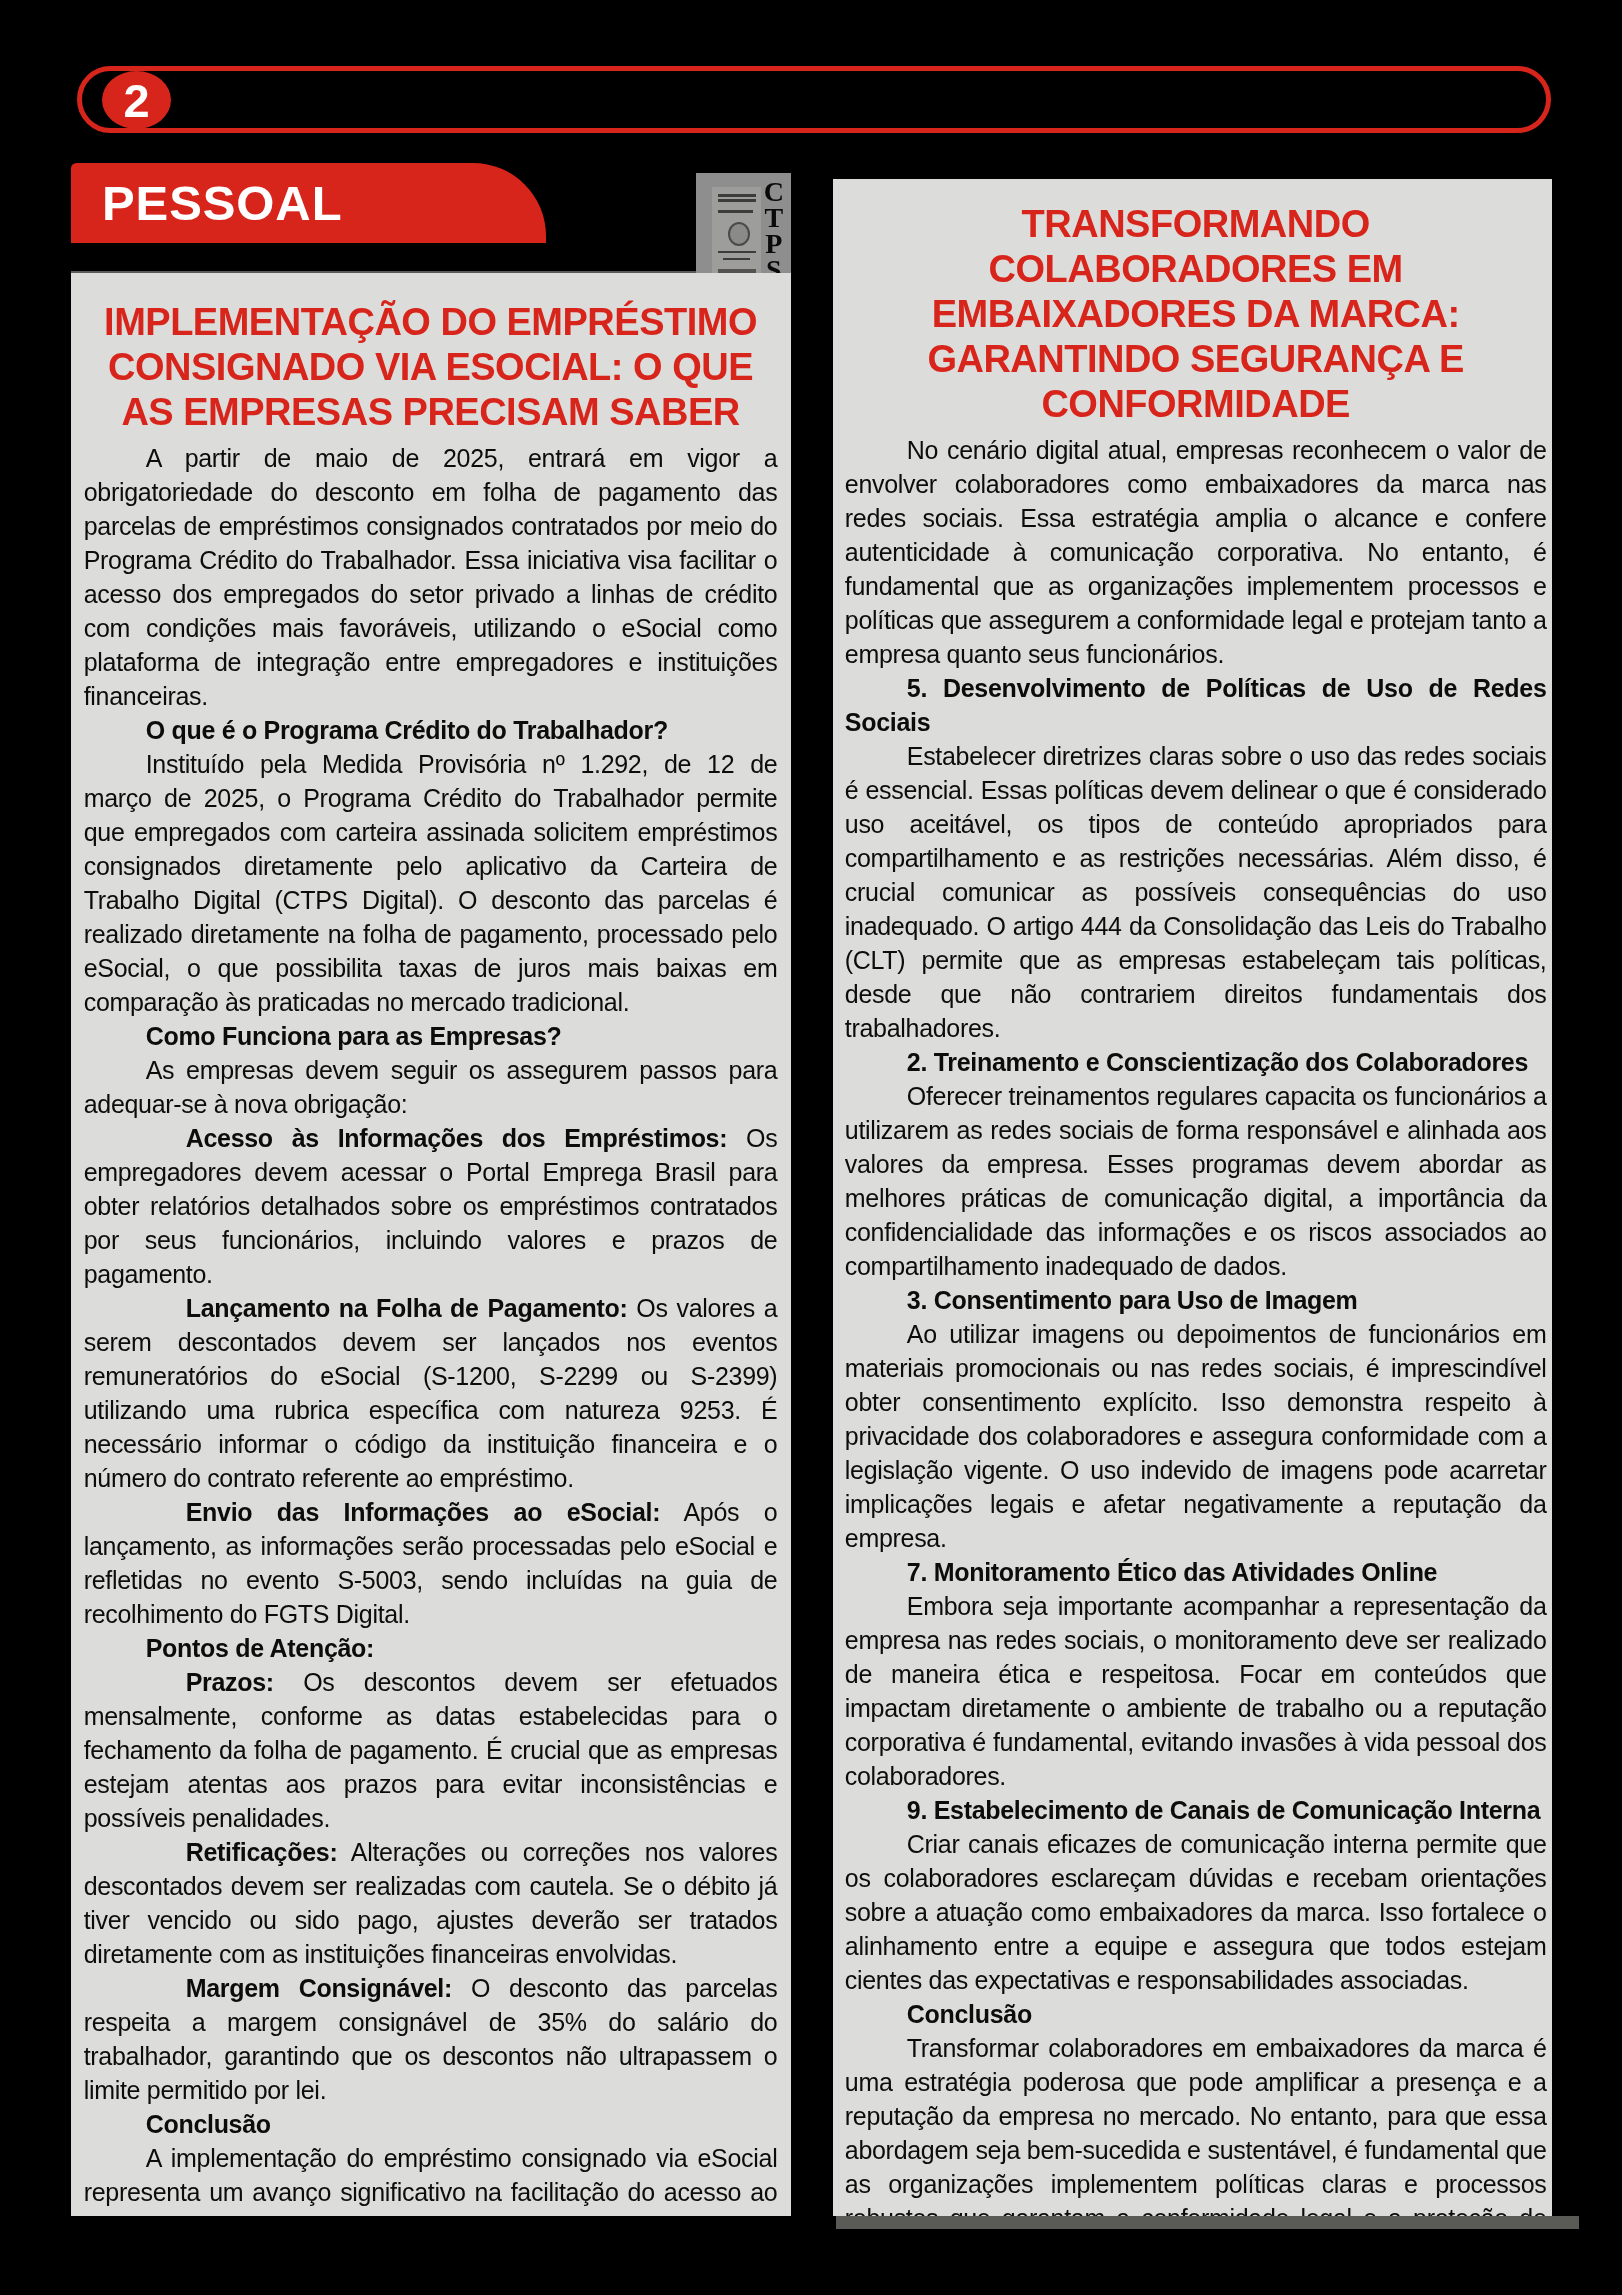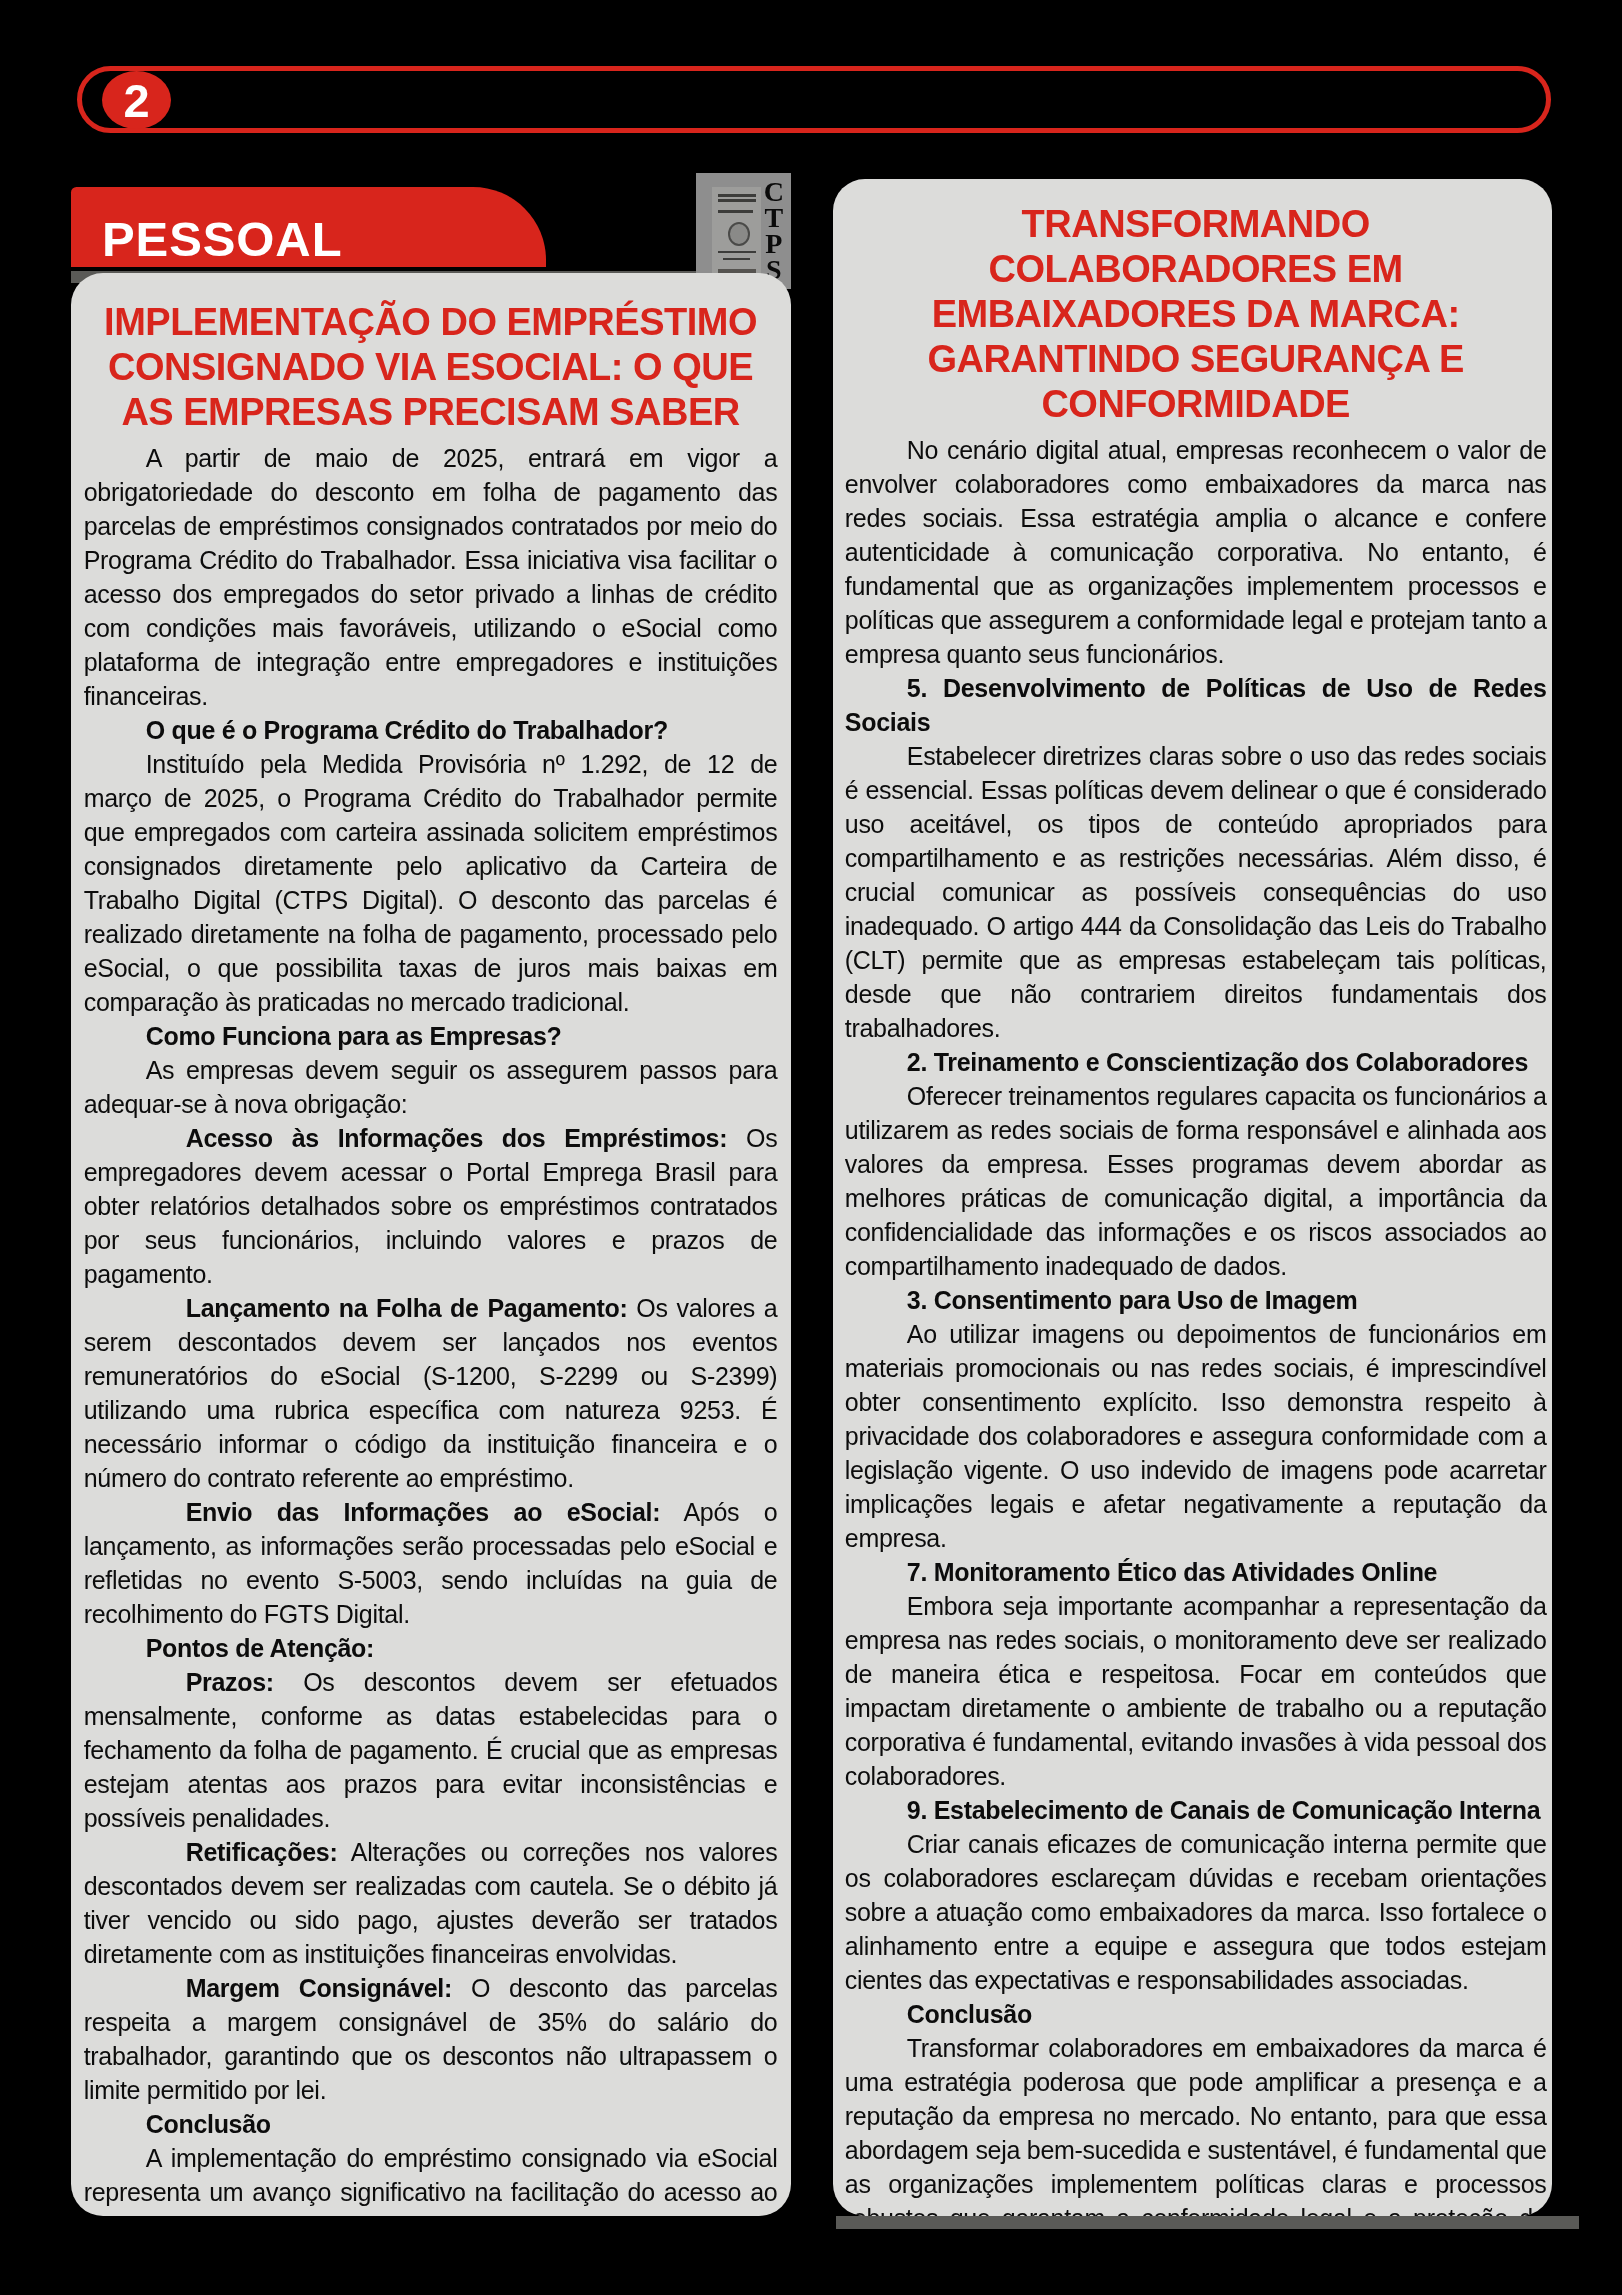--- a/index.html
+++ b/index.html
@@ -22,38 +22,38 @@
     background:transparent;
   }
   .page-circle{
     position:absolute;left:102px;top:71px;width:69px;height:58px;
     background:var(--accent-red);border-radius:50%;
     display:flex;align-items:center;justify-content:center;
     color:#ffffff;font-weight:bold;font-size:47px;line-height:1;
   }
   
   .badge{
-    position:absolute;left:71px;top:187px;width:475px;height:80px;
+    position:absolute;left:71px;top:163px;width:475px;height:80px;
     background:var(--accent-red);
     border-radius:5.5px 73px 0 0;
-    display:flex;align-items:flex-end;
+    display:flex;align-items:center;
     padding-left:31px;box-sizing:border-box;
     color:#ffffff;font-weight:bold;font-size:49px;letter-spacing:0.9px;
   }
   .shadow-bar-left{
     position:absolute;left:71px;top:271px;width:720px;height:11.8px;
     background:var(--shadow-gray);
   }
   .shadow-bar-right{
     position:absolute;left:836px;top:2216px;width:743px;height:12.7px;
     background:var(--shadow-gray);
   }
   
   .panel{
-    position:absolute;background:var(--panel-bg);box-sizing:border-box;overflow:hidden;border-radius:32px;
+    position:absolute;background:var(--panel-bg);box-sizing:border-box;overflow:hidden;
   }
   .panel-left{left:71px;top:273px;width:720px;height:1943px;padding:27px 13.6px 0 12.7px;}
   .panel-right{left:833px;top:179px;width:719px;height:2037px;padding:23px 5.5px 0 11.8px;}
   .article-title{
     margin:0 0 5.5px 0;color:var(--accent-red);
     font-weight:bold;font-size:38px;line-height:45px;text-align:center;
     letter-spacing:-0.5px;
   }
   .panel p.blk{
     margin:0;color:#0c0c0c;

